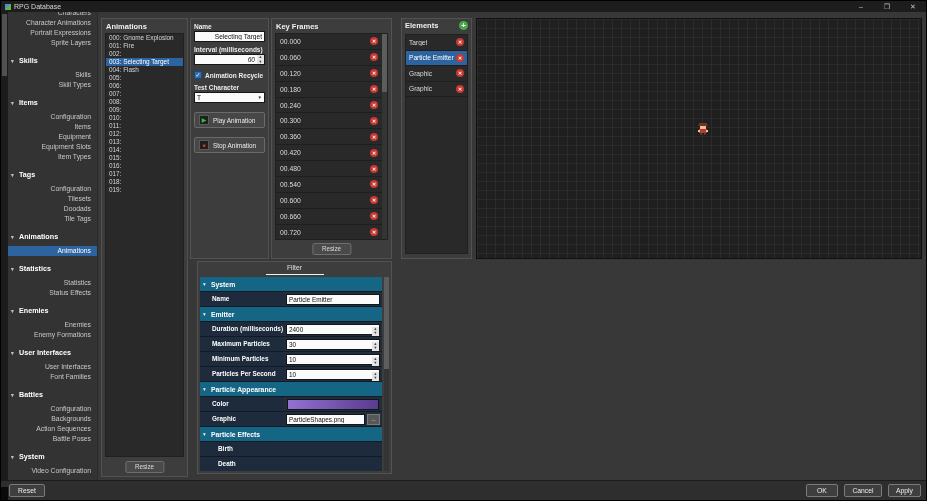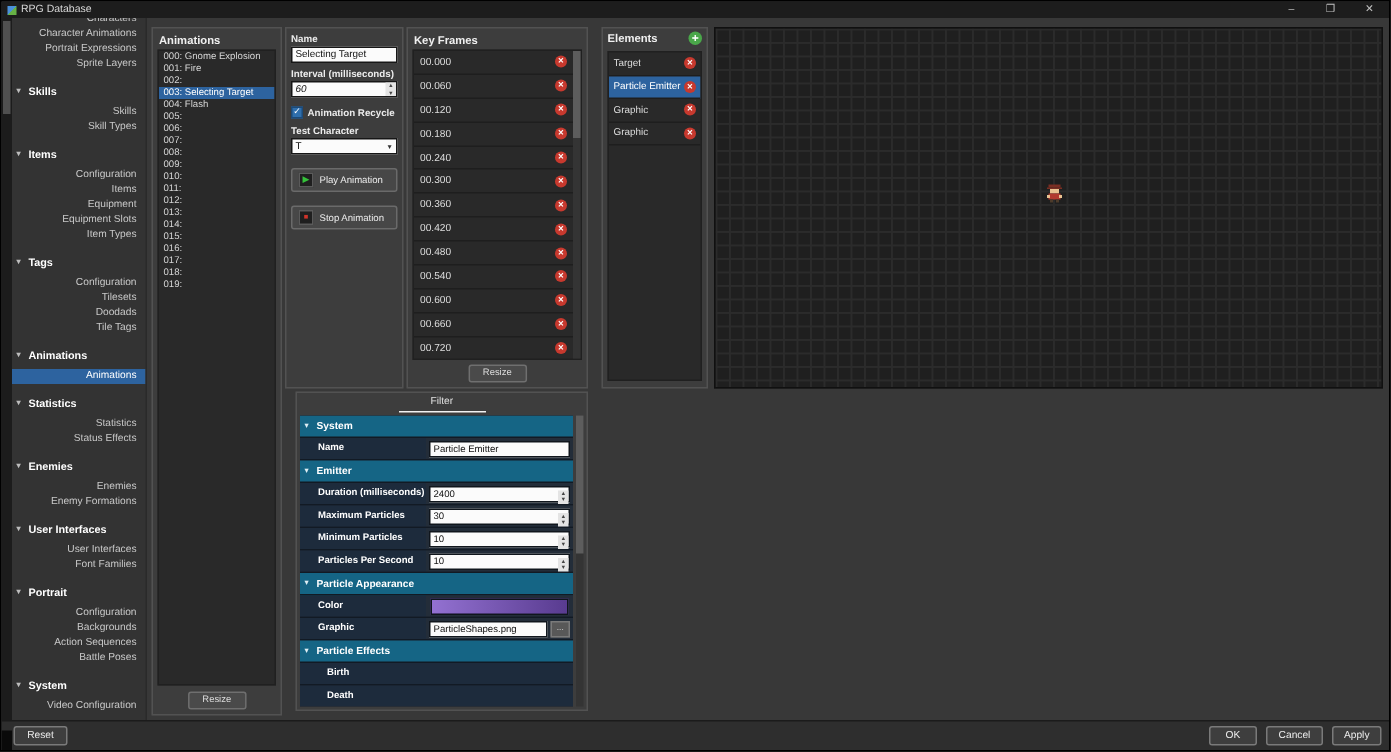--- a/index.html
+++ b/index.html
@@ -40,21 +40,21 @@
   
   #animations-panel{left:100px;top:17px;width:87px;height:459px;}
   #anim-list{left:3px;right:3px;top:14px;height:424px;}
   .anim-row{height:8px;line-height:8px;font-size:6.4px;color:#d6d6d6;padding-left:3px;white-space:nowrap;overflow:hidden;cursor:pointer;}
   .anim-row.selected{background:var(--accent-blue,#2d639f);color:#fff;}
 
   
   #props-panel{left:189px;top:17px;width:79px;height:241px;}
   .field-label{font-size:6.5px;font-weight:bold;color:#ececec;padding:4px 3px 1px;white-space:nowrap;overflow:hidden;}
   .text-input,.spin-input{display:block;width:100%;height:11px;background:#fbfbfb;border:1px solid #161616;
-       font-size:6.6px;color:#111;padding:0 2px;font-family:inherit;}
+       font-size:6.6px;color:#111;padding:0 2px;font-family:inherit;text-align:right;}
   .field-wrap{margin:0 3px;position:relative;}
   .spin-input{padding-right:9px;font-style:italic;}
   .spin{position:absolute;right:1px;top:1px;bottom:1px;width:7px;display:flex;flex-direction:column;justify-content:center;
         background:#e4e4e4;color:#444;font-size:3.8px;line-height:1.1;text-align:center;cursor:pointer;}
   .check-row{display:flex;align-items:center;gap:3px;padding:6px 3px 1px;cursor:pointer;}
   .checkbox{width:8px;height:8px;background:#2f6fad;border:1px solid #1c4a78;color:#fff;font-size:6px;line-height:7px;text-align:center;}
   .check-label{font-size:6.5px;font-weight:bold;color:#ececec;white-space:nowrap;}
   .select-box{position:relative;margin:0 3px;height:11px;background:#fbfbfb;border:1px solid #161616;font-size:6.6px;
               color:#111;line-height:9px;padding:0 9px 0 2px;cursor:pointer;}
   .dd-caret{position:absolute;right:2px;top:0;bottom:0;font-size:4.5px;color:#333;line-height:10px;}
@@ -260,21 +260,21 @@
         <div class="nav-row item">
           
           <span class="nav-label">User Interfaces</span>
         </div>
         <div class="nav-row item">
           
           <span class="nav-label">Font Families</span>
         </div>
         <div class="nav-row header">
           <span class="caret">▾</span>
-          <span class="nav-label">Portrait</span>
+          <span class="nav-label">Battles</span>
         </div>
         <div class="nav-row item">
           
           <span class="nav-label">Configuration</span>
         </div>
         <div class="nav-row item">
           
           <span class="nav-label">Backgrounds</span>
         </div>
         <div class="nav-row item">

